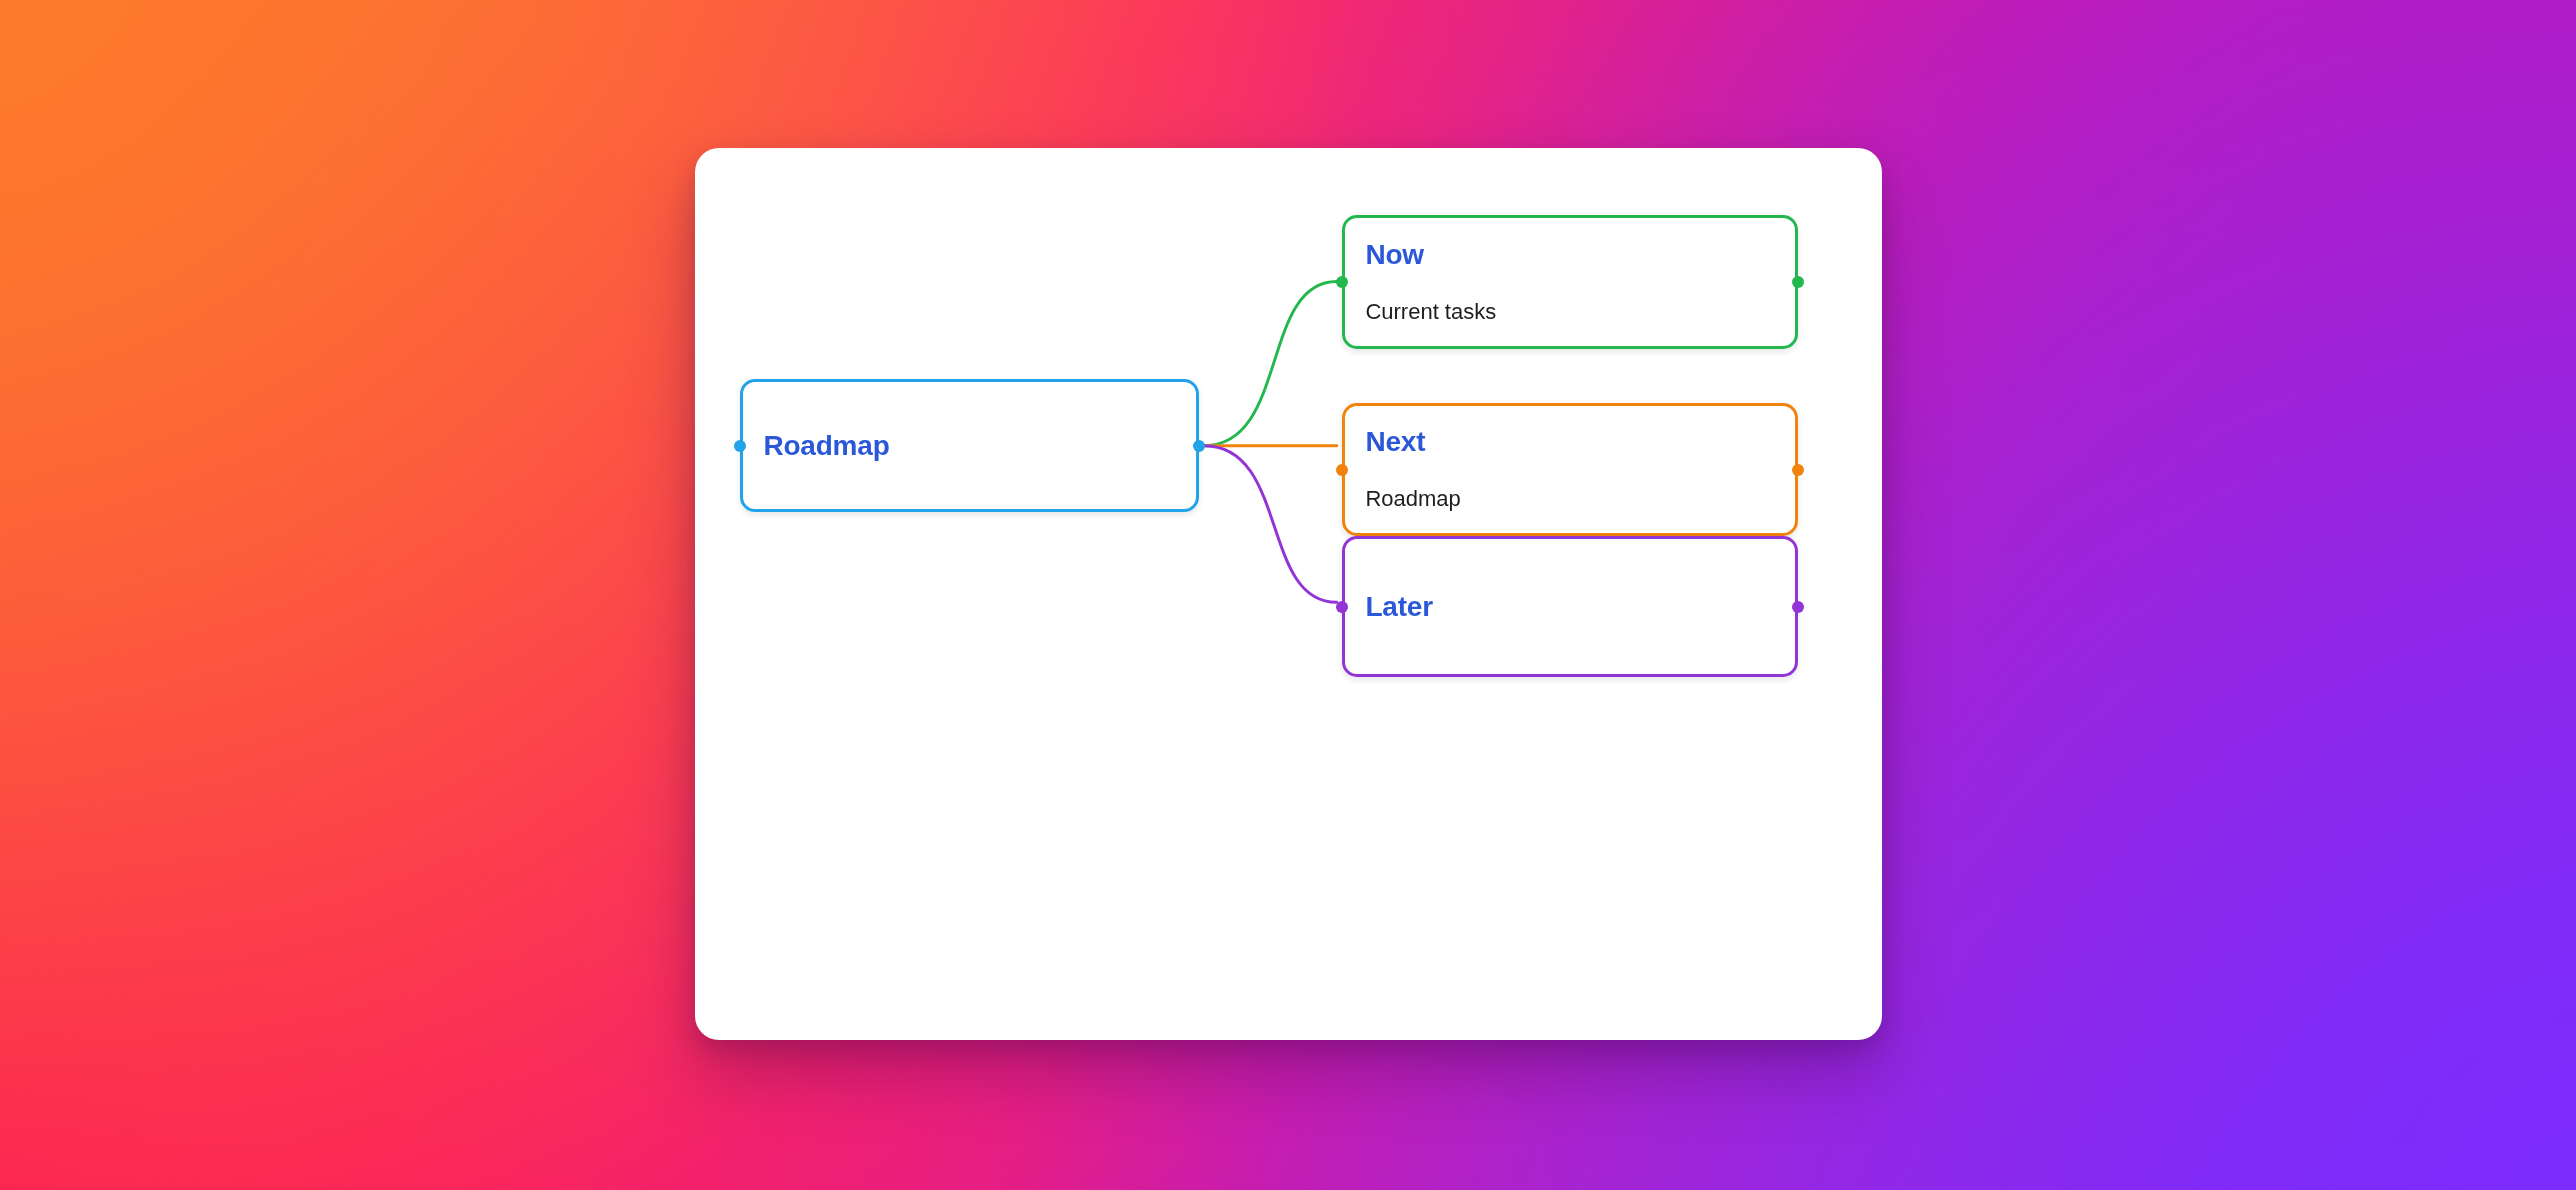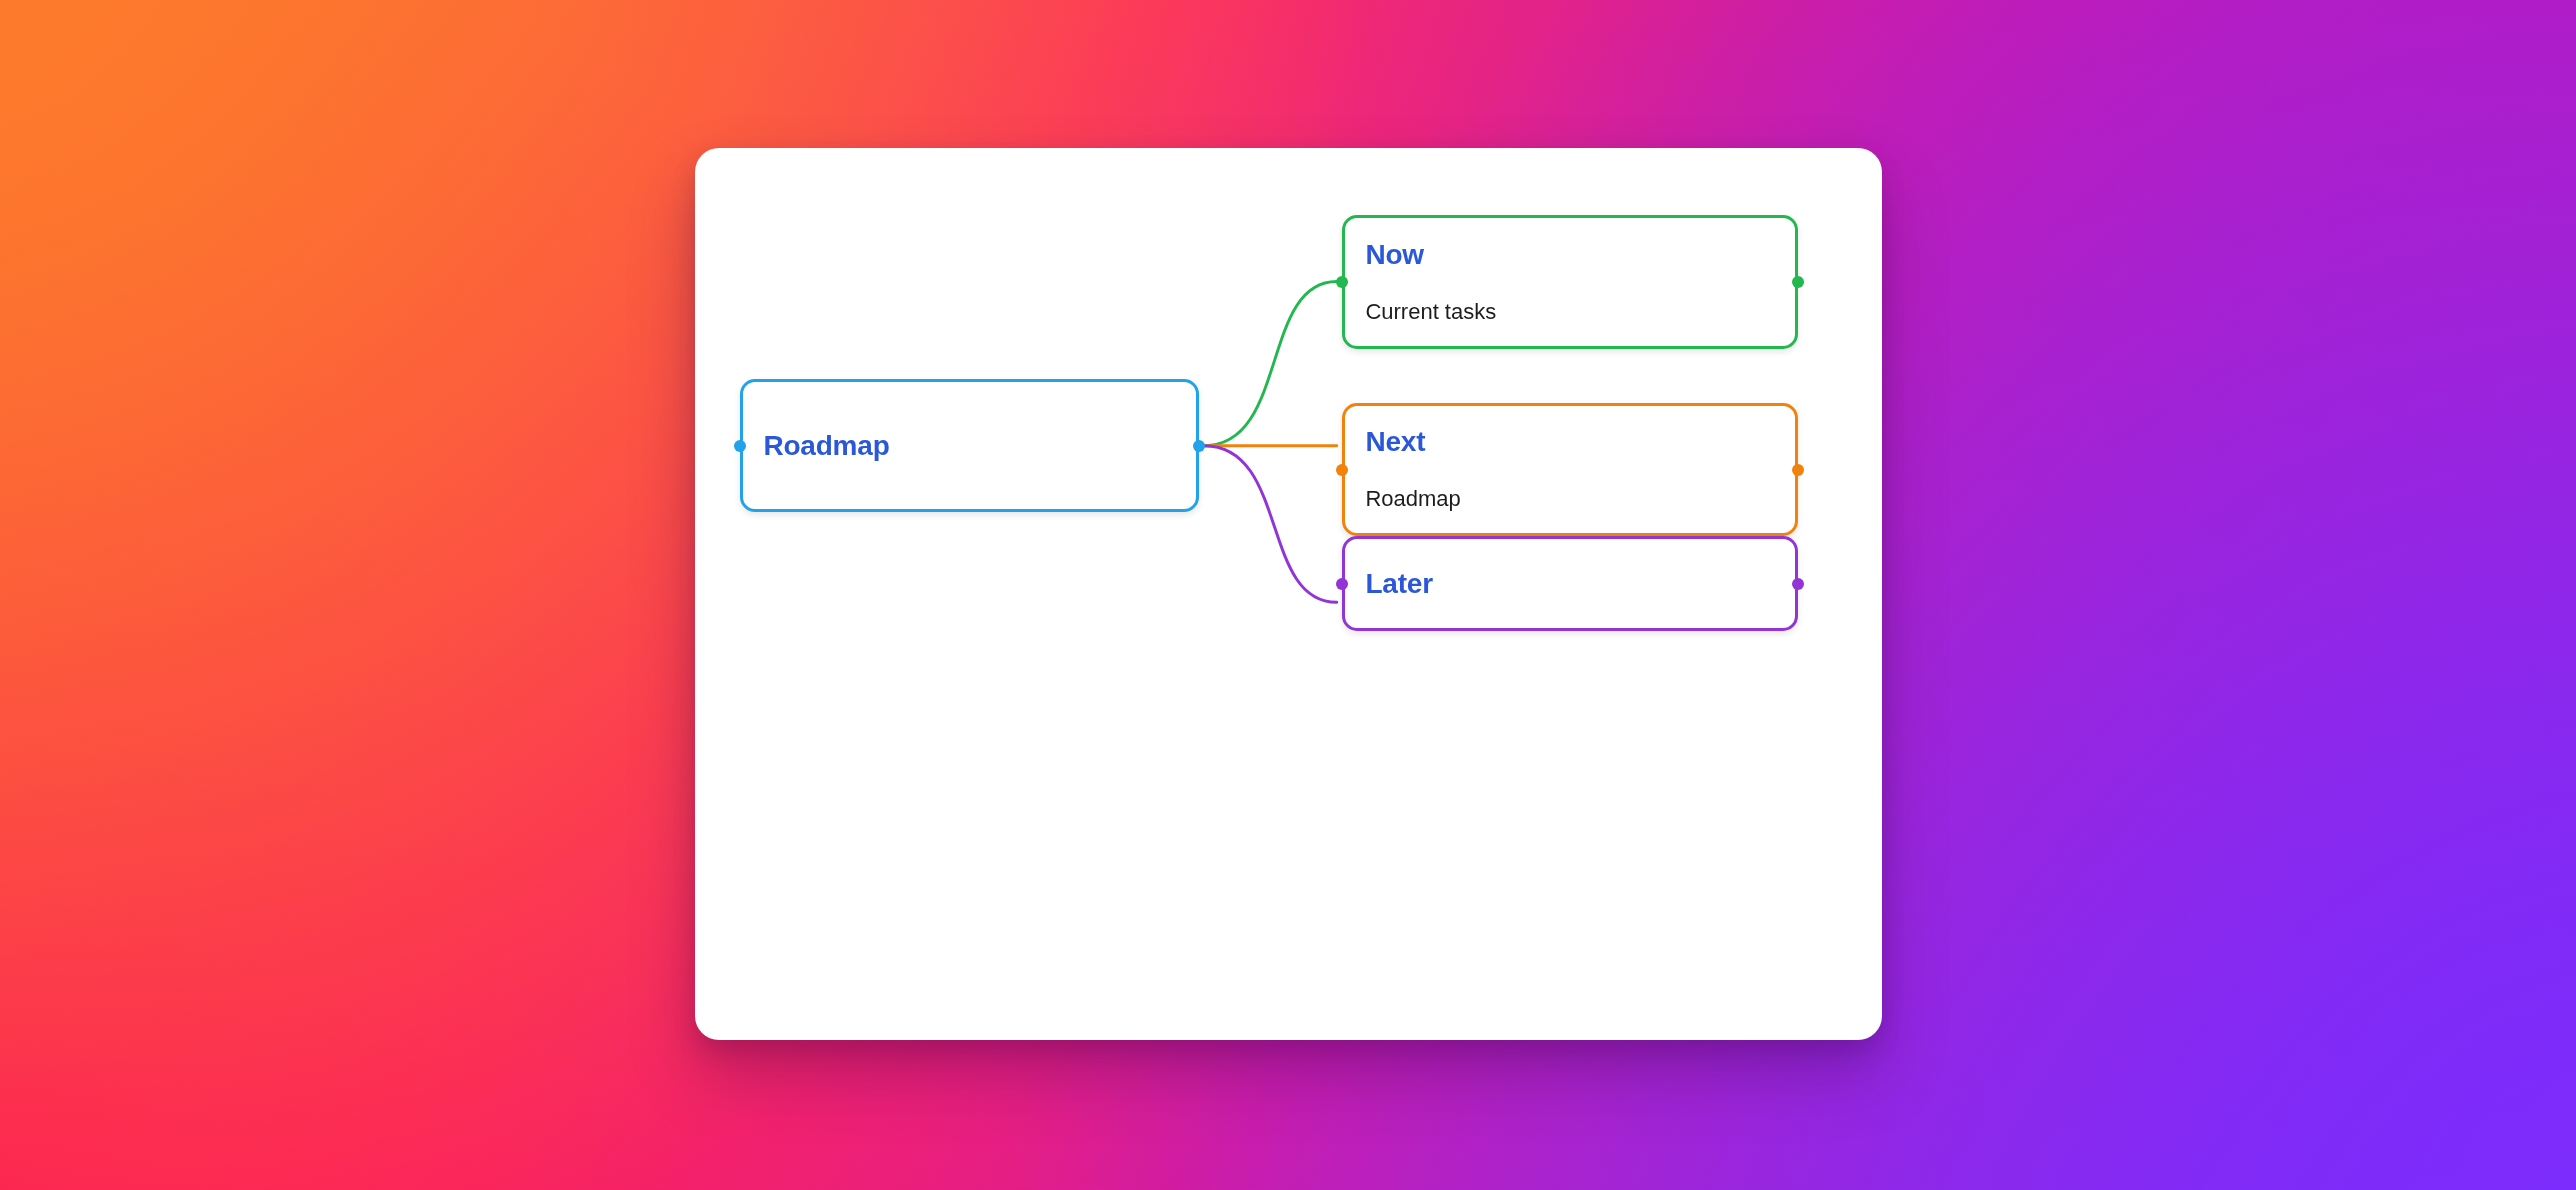--- a/index.html
+++ b/index.html
@@ -96,21 +96,21 @@
     top: 50%;
     transform: translateY(-50%);
   }
   .handle.left  { left: -9.3px; }
   .handle.right { right: -9.3px; }
 
   
   #node-roadmap { left: 45px;  top: 231px; width: 459px; height: 133px; border-color: #22A2E8; }
   #node-now     { left: 647px; top:  67px; width: 456px; height: 134px; border-color: #23B84F; }
   #node-next    { left: 647px; top: 231px; width: 456px; height: 133px; border-color: #F2820C; margin-top: 24px; }
-  #node-later   { left: 647px; top: 388px; width: 456px; height: 95px; border-color: #9334D6; }
+  #node-later   { left: 647px; top: 388px; width: 456px; height: 141px; border-color: #9334D6; }
 
   #node-roadmap .handle { background: #22A2E8; }
   #node-now     .handle { background: #23B84F; }
   #node-next    .handle { background: #F2820C; }
   #node-later   .handle { background: #9334D6; }
 </style>
 </head>
 <body>
 
 <div id="stage">

